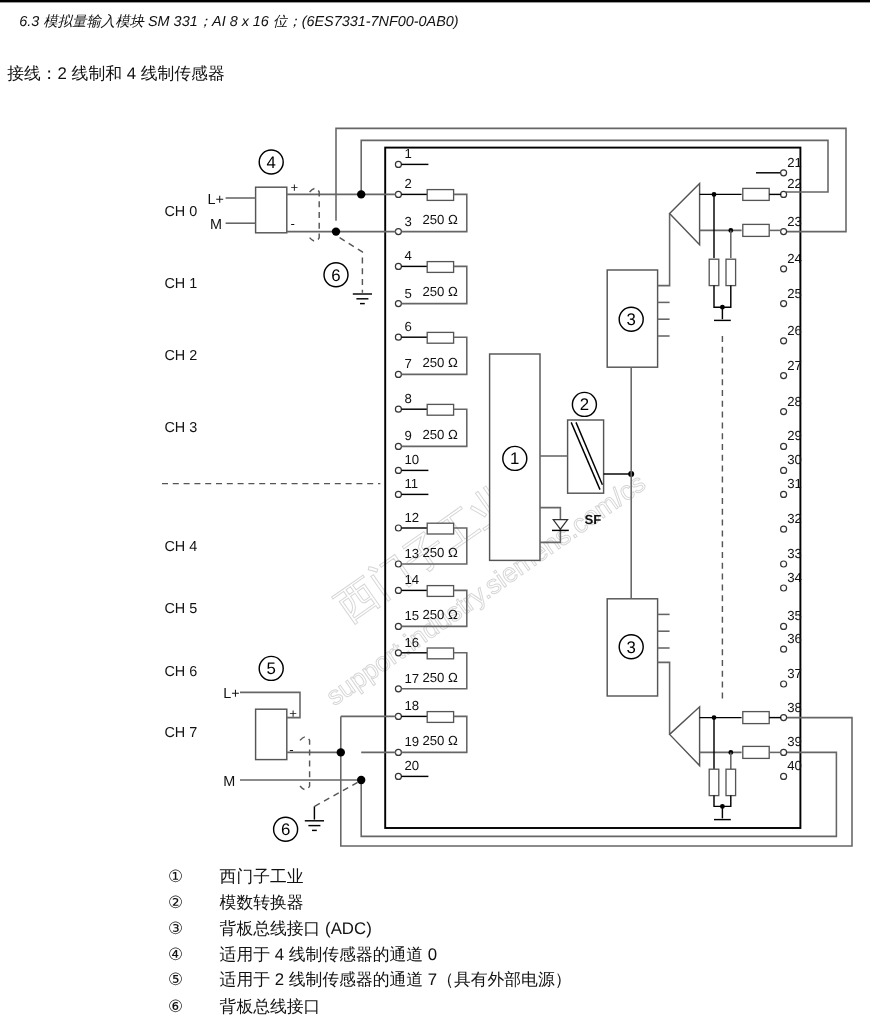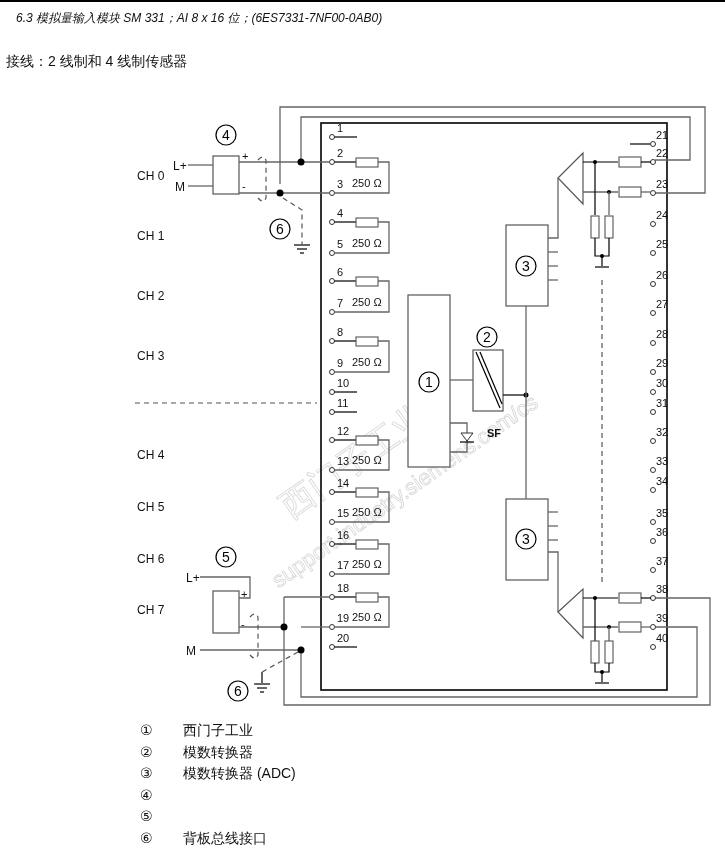--- a/index.html
+++ b/index.html
@@ -421,25 +421,27 @@
   <div class="legend-row">
       <span class="legend-num">①</span>
       <span>西门子工业</span>
     </div>
   <div class="legend-row">
       <span class="legend-num">②</span>
       <span>模数转换器</span>
     </div>
   <div class="legend-row">
       <span class="legend-num">③</span>
-      <span>模数转换器 (ADC)</span>
+      <span>背板总线接口 (ADC)</span>
     </div>
   <div class="legend-row">
       <span class="legend-num">④</span>
+      <span>适用于 4 线制传感器的通道 0</span>
     </div>
   <div class="legend-row">
       <span class="legend-num">⑤</span>
+      <span>适用于 2 线制传感器的通道 7（具有外部电源）</span>
     </div>
   <div class="legend-row">
       <span class="legend-num">⑥</span>
       <span>背板总线接口</span>
     </div>
 </div>
 
 </body></html>

